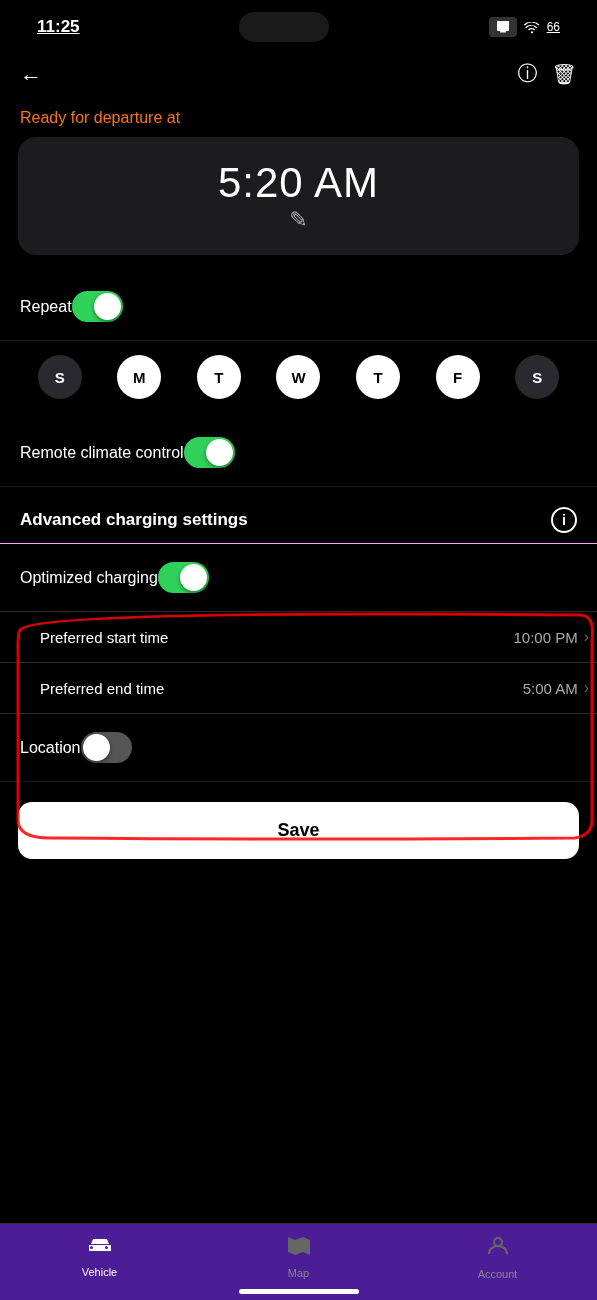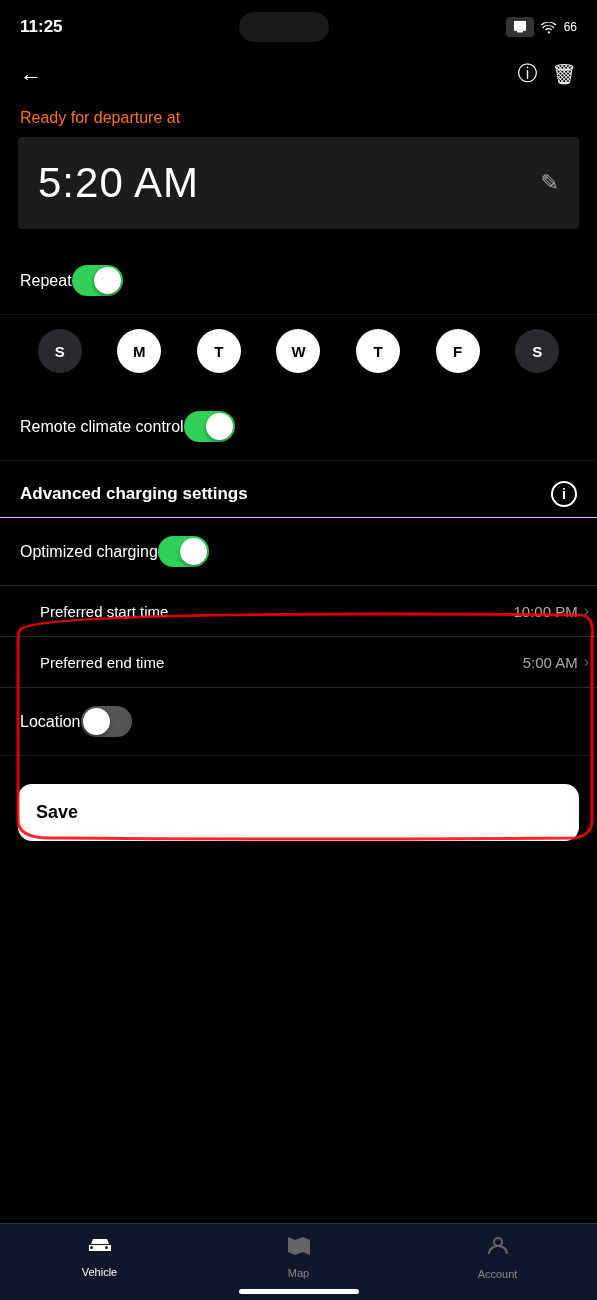--- a/index.html
+++ b/index.html
@@ -12,22 +12,23 @@
       min-height: 1300px;
       position: relative;
       overflow-x: hidden;
     }
 
     
     .status-bar {
       display: flex;
       align-items: center;
       justify-content: space-between;
-      padding: 12px 20px 8px;
+      padding: 12px 37px 8px;
       height: 50px;
+      text-decoration: underline;
     }
     .status-time {
       font-size: 17px;
       font-weight: 600;
       color: #fff;
     }
     .status-center {
       display: flex;
       align-items: center;
     }
@@ -95,25 +96,26 @@
       padding: 6px 20px 0;
       font-size: 16px;
       color: #f97316;
       font-weight: 500;
     }
 
     
     .time-card {
       margin: 10px 18px 18px;
       background: #1c1c1e;
-      border-radius: 4px;
+      border-radius: 18px;
       padding: 22px 20px;
       display: flex;
       align-items: center;
       justify-content: space-between;
+      flex-direction: column;
     }
     .time-display {
       font-size: 42px;
       font-weight: 300;
       color: #fff;
       letter-spacing: 1px;
     }
     .edit-icon {
       font-size: 22px;
       color: #aaa;
@@ -247,40 +249,40 @@
 
     
     .red-annotation {
       position: absolute;
       pointer-events: none;
       z-index: 10;
     }
 
     
     .save-btn {
-      margin: 28px 18px;
+      margin: 20px 18px;
       background: #fff;
       border: none;
       border-radius: 14px;
       padding: 18px;
       width: calc(100% - 36px);
       font-size: 18px;
       font-weight: 600;
       color: #000;
       cursor: pointer;
-      text-align: left;
+      text-align: center;
     }
 
     
     .tab-bar {
       position: fixed;
       bottom: 0;
       left: 0;
       width: 597px;
-      background: #0f172a;
+      background: #4c1d95;
       border-top: 1px solid #333;
       display: flex;
       align-items: center;
       justify-content: space-around;
       padding: 10px 0 20px;
     }
     .tab-item {
       display: flex;
       flex-direction: column;
       align-items: center;

